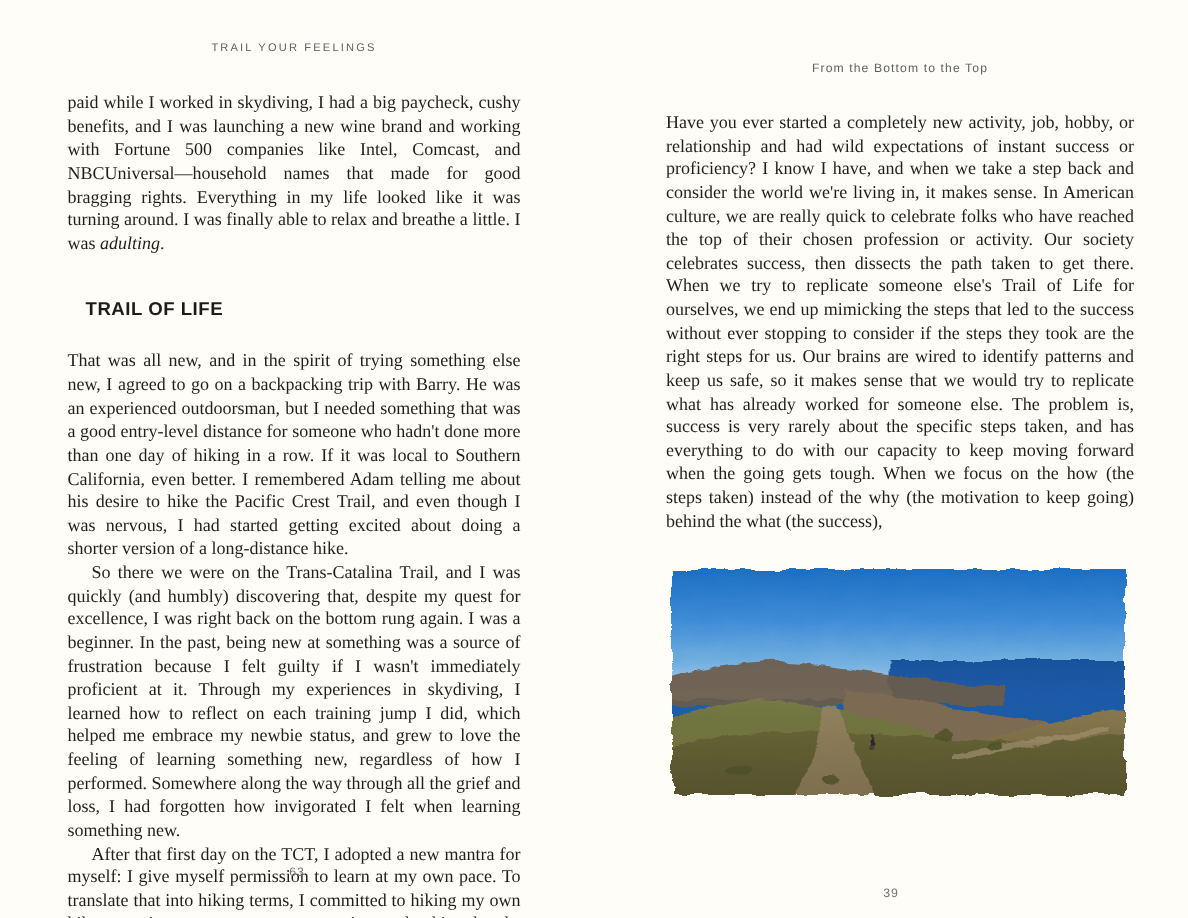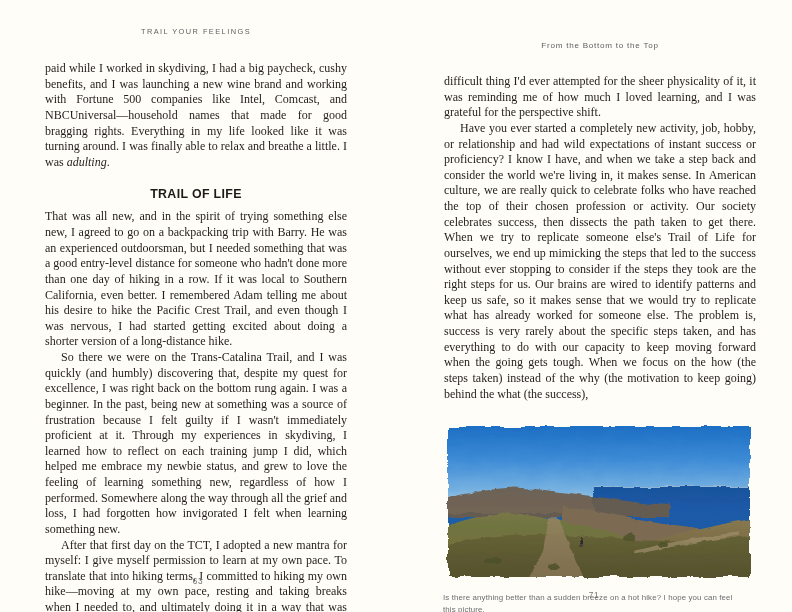--- a/index.html
+++ b/index.html
@@ -64,24 +64,23 @@
 
   em { font-style: italic; }
 
   
   h2.section-heading {
     font-family: "Liberation Sans", sans-serif;
     font-size: 12.4px;
     font-weight: bold;
     letter-spacing: 0.35px;
     color: #1d1b19;
-    margin: 0;
+    margin: 12px;
     padding: 17px 0 8px 0;
     text-transform: uppercase;
-    text-align: center;
   }
 
   
   .photo-wrap {
     margin-top: 21px;
     position: relative;
     width: 312px;
     margin-left: -1px;
   }
   .photo-frame {
@@ -293,21 +292,20 @@
     </div>
 
     <div class="folio">63</div>
   </div>
 
   <div class="page page-right">
 
     <div class="running-head rh-right">From the Bottom to the Top</div>
 
     <div class="body-block">
-      <p class="para no-indent">difficult thing I'd ever attempted for the sheer physicality of it, it was reminding me of how much I loved learning, and I was grateful for the perspective shift.</p>
 
       <p class="para">Have you ever started a completely new activity, job, hobby, or relationship and had wild expectations of instant success or proficiency? I know I have, and when we take a step back and consider the world we're living in, it makes sense. In American culture, we are really quick to celebrate folks who have reached the top of their chosen profession or activity. Our society celebrates success, then dissects the path taken to get there. When we try to replicate someone else's Trail of Life for ourselves, we end up mimicking the steps that led to the success without ever stopping to consider if the steps they took are the right steps for us. Our brains are wired to identify patterns and keep us safe, so it makes sense that we would try to replicate what has already worked for someone else. The problem is, success is very rarely about the specific steps taken, and has everything to do with our capacity to keep moving forward when the going gets tough. When we focus on the how (the steps taken) instead of the why (the motivation to keep going) behind the what (the success),</p>
     </div>
 
     <div class="photo-wrap">
       <div class="photo-frame">
         <div class="photo">
           <div class="sky"></div>
           <div class="ocean-haze"></div>
           <div class="ocean"></div>
@@ -323,18 +321,17 @@
           <div class="shrub" style="left:12%;bottom:9%;width:16px;height:7px;"></div>
           <div class="shrub" style="left:33%;bottom:6%;width:11px;height:5px;"></div>
           <div class="hiker">
             <div class="hiker-head"></div>
             <div class="hiker-body"></div>
             <div class="hiker-legs"></div>
           </div>
         </div>
       </div>
 
-      <div class="caption">Is there anything better than a sudden breeze on a hot hike? I hope you can feel this picture.</div>
     </div>
 
-    <div class="folio">71</div>
+    <div class="folio">39</div>
   </div>
 </div>
 
 </body></html>

